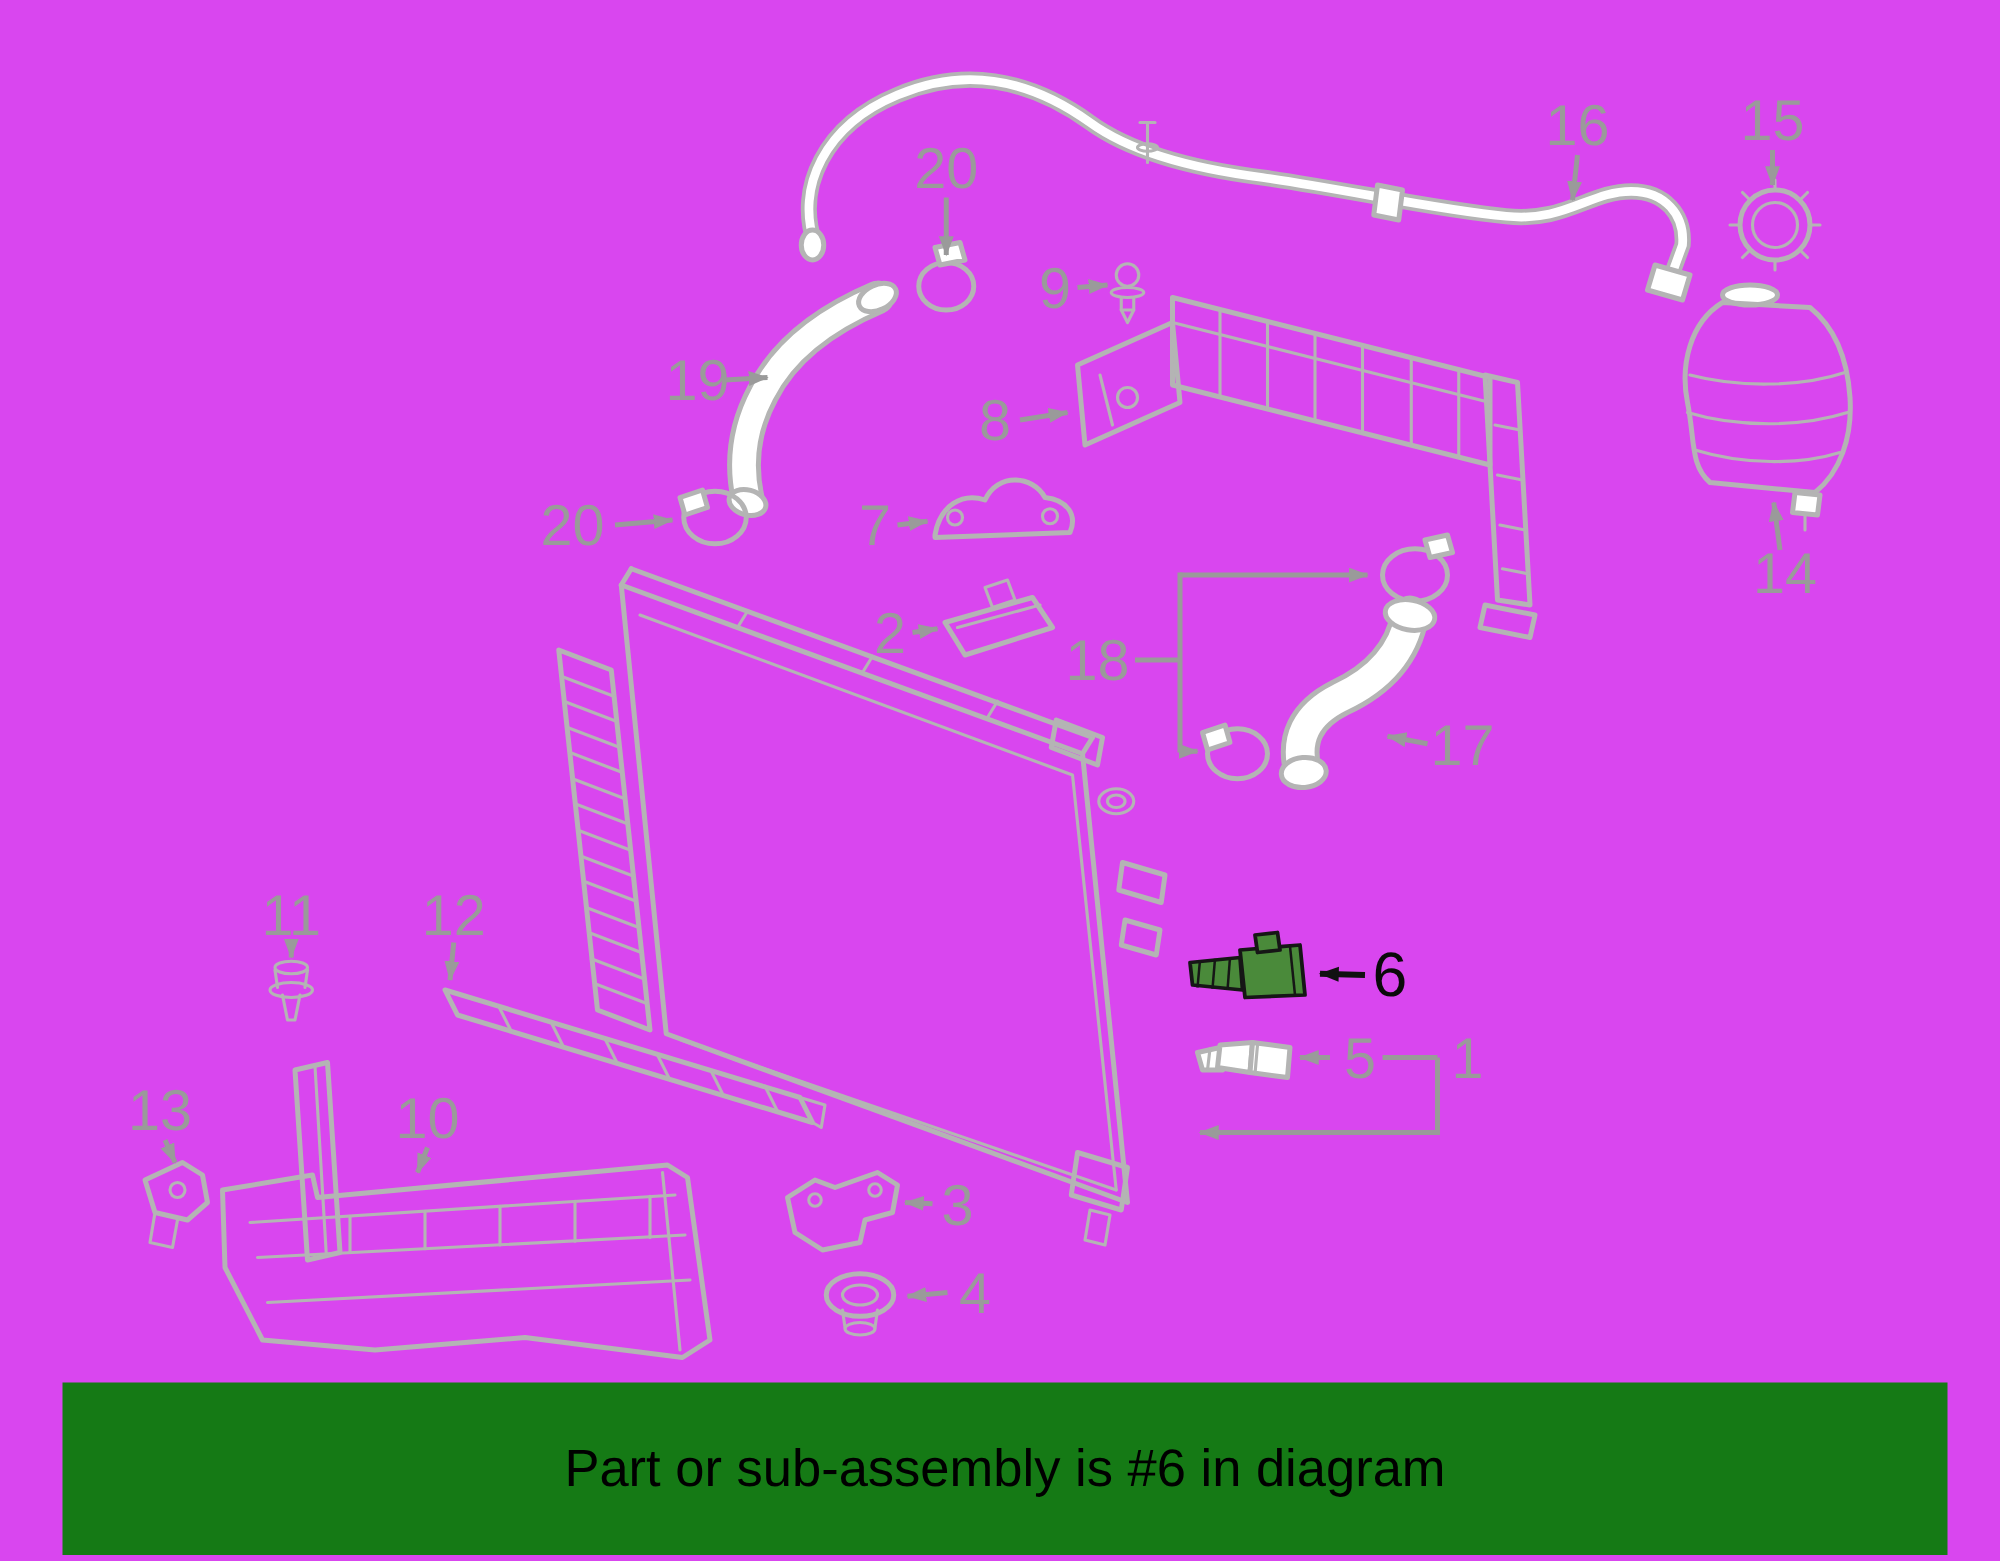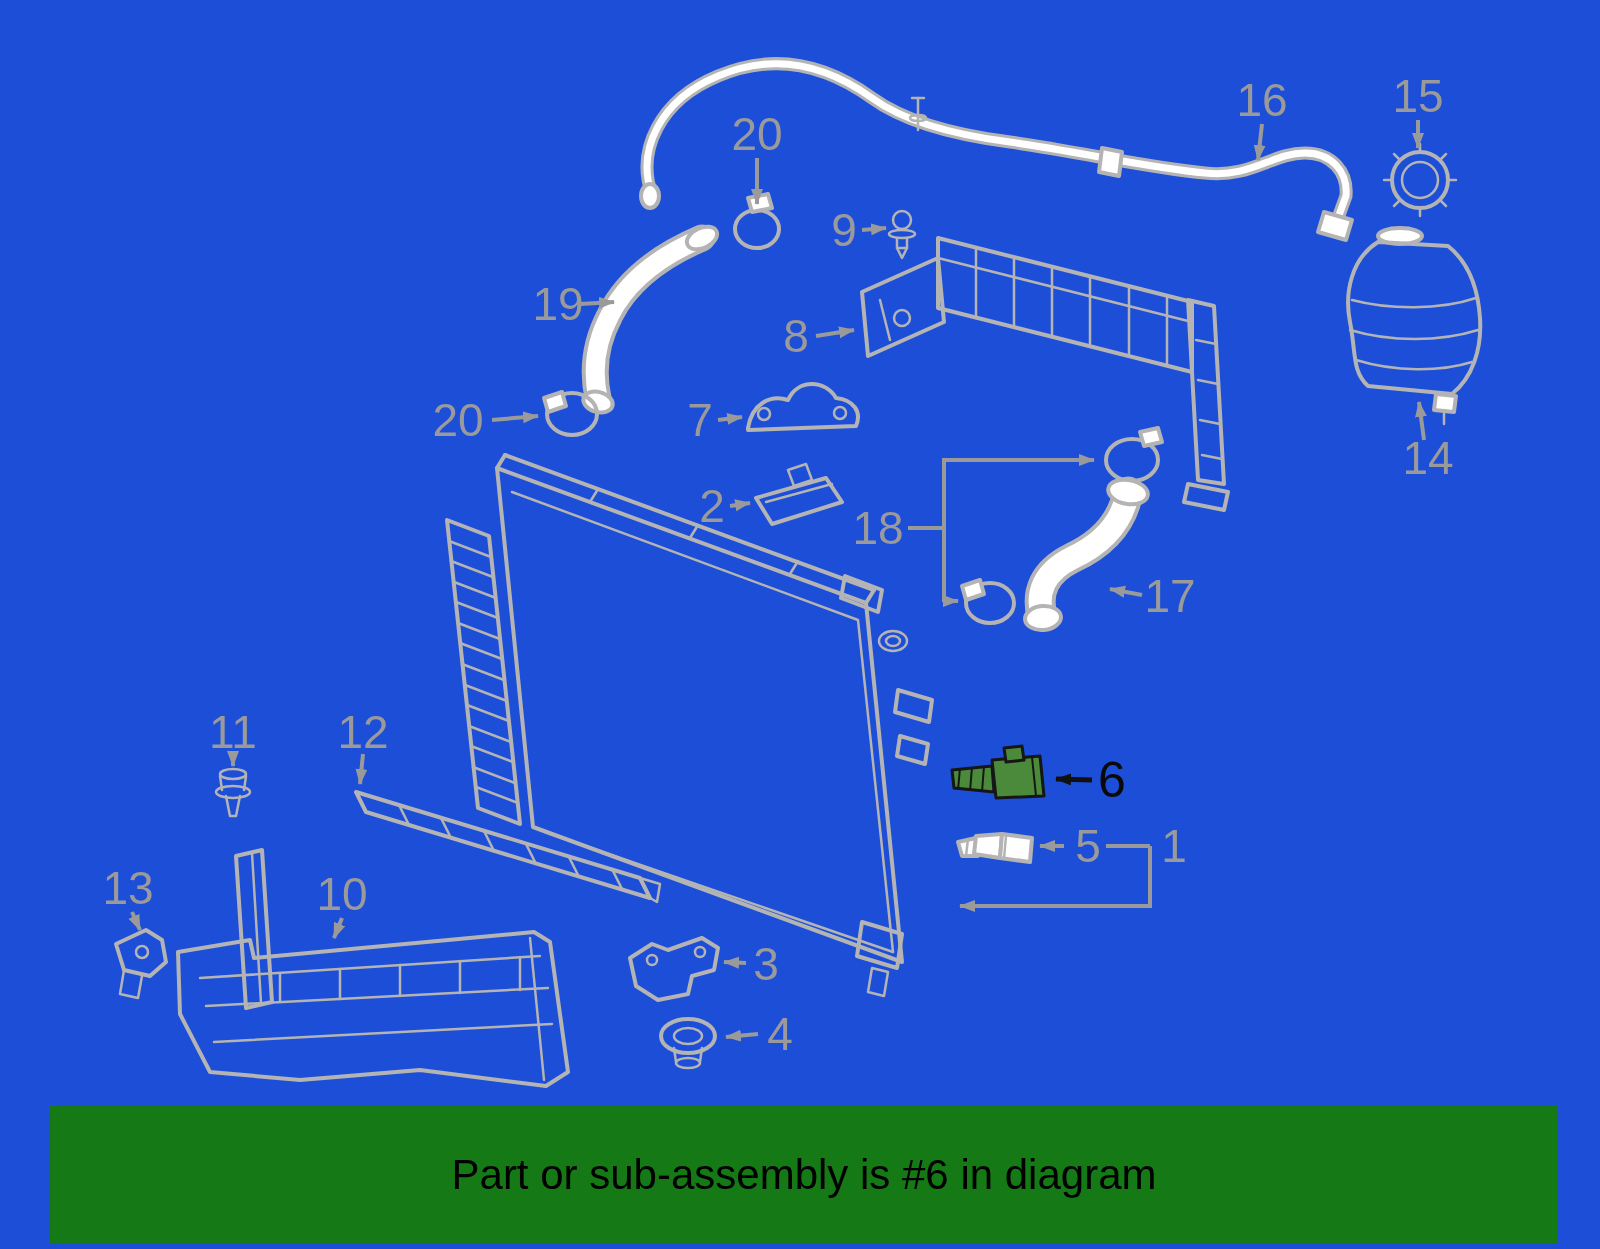--- a/index.html
+++ b/index.html
@@ -1,16 +1,16 @@
 <!DOCTYPE html>
 <html><head>
 <meta charset="utf-8">
 <style>
   html,body{margin:0;padding:0;background:#ffffff;}
-  .stage{position:relative;width:1600px;height:1249px;background:#1d4ed8;overflow:hidden;
+  .stage{position:relative;width:1600px;height:1249px;background:#d946ef;overflow:hidden;
          font-family:"Liberation Sans",sans-serif;}
   .stage svg{position:absolute;left:0;top:0;}
   .ln{fill:none;stroke:#b4b4b4;stroke-width:4;stroke-linecap:round;stroke-linejoin:round;}
   .ln2{fill:none;stroke:#b4b4b4;stroke-width:2.5;stroke-linecap:round;stroke-linejoin:round;}
   .fw{fill:#ffffff;stroke:#b4b4b4;stroke-width:4;stroke-linejoin:round;}
   .tube{fill:none;stroke:#b4b4b4;stroke-linecap:round;}
   .tubein{fill:none;stroke:#ffffff;stroke-linecap:round;}
   .lbl{font-size:46px;fill:#9a9a9a;text-anchor:middle;font-family:"Liberation Sans",sans-serif;}
   .lblb{font-size:50px;fill:#0a0a0a;text-anchor:middle;font-family:"Liberation Sans",sans-serif;}
   .arr{stroke:#9a9a9a;stroke-width:4;fill:none;}

